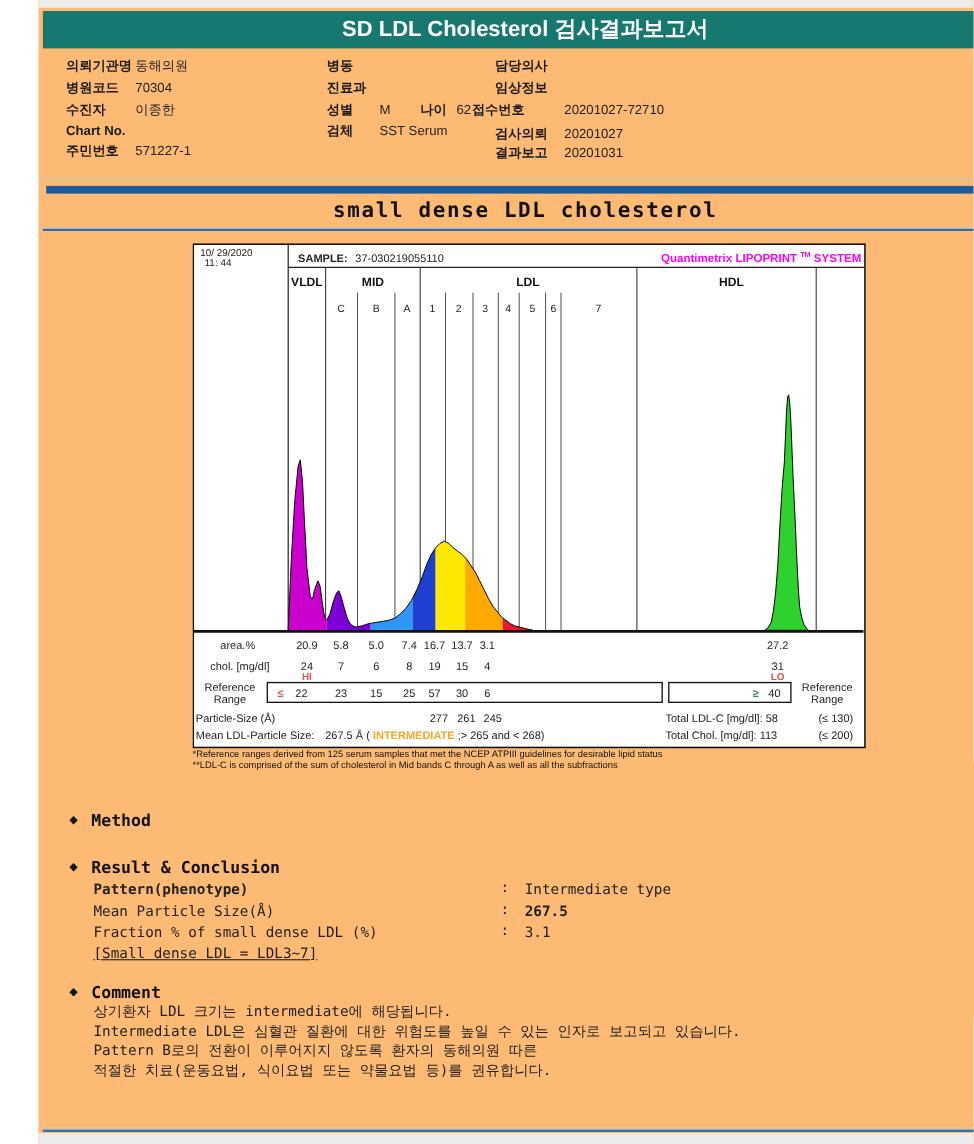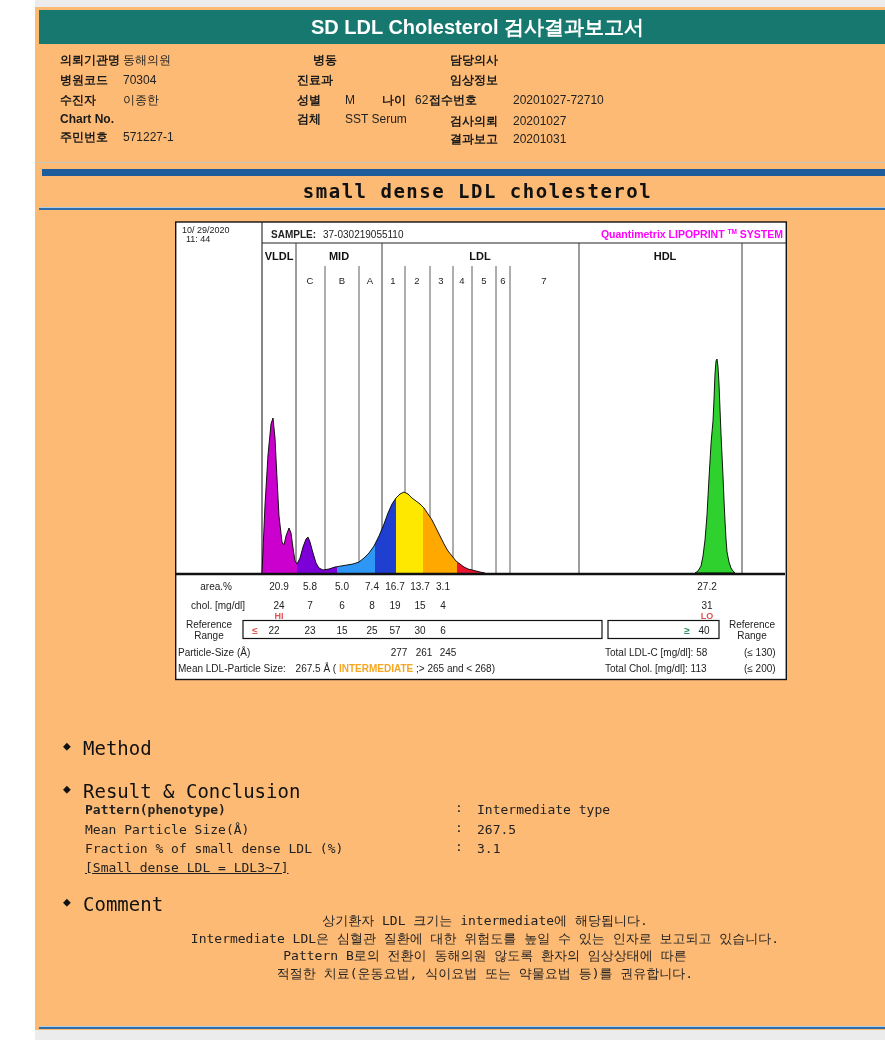--- a/index.html
+++ b/index.html
@@ -13,21 +13,21 @@
   .pi-value{color:#222;font-size:12px;line-height:18px;}
   .hairline{left:0;top:162px;width:885px;height:1px;background:#c4c4c4;}
   .bluebar{left:7px;top:169px;width:871px;height:7px;background:#1f5c9b;}
   .sec-title{left:0;top:180px;width:885px;text-align:center;
              font-family:"DejaVu Sans Mono",monospace;font-weight:bold;font-size:19px;
              letter-spacing:1.5px;color:#111;}
   .thinblue-a{left:4px;top:207px;width:877px;height:1px;background:#afcbe6;}
   .thinblue-b{left:4px;top:208px;width:877px;height:2px;background:#2f6ea9;}
   .footnotes{left:140px;top:681px;width:640px;font-size:8.5px;line-height:9.5px;color:#111;}
   .mono{font-family:"DejaVu Sans Mono",monospace;}
-  .sec-head{font-size:19px;font-weight:normal;color:#111;text-align:right;}
+  .sec-head{font-size:15px;font-weight:bold;color:#111;text-align:right;}
   .diamond{font-size:13px;color:#111;}
   .body-text{font-size:13px;color:#222;}
   .comment-line{font-size:13px;color:#222;line-height:17.5px;}
   .bot-a{left:4px;top:1026px;width:877px;height:1px;background:#afcbe6;}
   .bot-b{left:4px;top:1027px;width:877px;height:2px;background:#2f6ea9;}
   .botstrip{left:0;top:1030px;width:885px;height:10px;background:#ececec;}
   svg text{font-family:"Liberation Sans",sans-serif;}
 </style>
 </head>
 <body>
@@ -45,21 +45,21 @@
     <div class="abs pi-label" style="left:25px;top:51px;">의뢰기관명</div>
     <div class="abs pi-value" style="left:88px;top:51px;">동해의원</div>
     <div class="abs pi-label" style="left:25px;top:71px;">병원코드</div>
     <div class="abs pi-value" style="left:88px;top:71px;text-align:center;">70304</div>
     <div class="abs pi-label" style="left:25px;top:91px;">수진자</div>
     <div class="abs pi-value" style="left:88px;top:91px;">이종한</div>
     <div class="abs pi-label" style="left:25px;top:110px;">Chart No.</div>
     <div class="abs pi-label" style="left:25px;top:128px;">주민번호</div>
     <div class="abs pi-value" style="left:88px;top:128px;">571227-1</div>
 
-    <div class="abs pi-label" style="left:278px;top:51px;">병동</div>
+    <div class="abs pi-label" style="left:262px;top:51px;">병동</div>
     <div class="abs pi-label" style="left:262px;top:71px;">진료과</div>
     <div class="abs pi-label" style="left:262px;top:91px;">성별</div>
     <div class="abs pi-value" style="left:310px;top:91px;">M</div>
     <div class="abs pi-label" style="left:347px;top:91px;">나이</div>
     <div class="abs pi-value" style="left:380px;top:91px;">62</div>
     <div class="abs pi-label" style="left:262px;top:110px;">검체</div>
     <div class="abs pi-value" style="left:310px;top:110px;">SST Serum</div>
 
     <div class="abs pi-label" style="left:415px;top:51px;">담당의사</div>
     <div class="abs pi-label" style="left:415px;top:71px;">임상정보</div>
@@ -203,48 +203,50 @@
       <tspan>Mean LDL-Particle Size:</tspan>
       <tspan dx="7">267.5 Å (</tspan>
       <tspan fill="#f5a623" font-weight="bold">INTERMEDIATE</tspan>
       <tspan>;&gt; 265 and &lt; 268)</tspan>
     </text>
     <text x="570" y="671.5" font-size="10" fill="#222">Total Chol. [mg/dl]: 113</text>
     <text x="709" y="671.5" font-size="10" fill="#222">(≤ 200)</text>
   </svg>
 
   <div class="abs footnotes">
+    <div>*Reference ranges derived from 125 serum samples that met the NCEP ATPIII guidelines for desirable lipid status</div>
+    <div>**LDL-C is comprised of the sum of cholesterol in Mid bands C through A as well as all the subfractions</div>
   </div>
 
   <div class="abs mono diamond" style="left:28px;top:738px;">◆</div>
   <div class="abs mono sec-head" style="left:48px;top:737px;">Method</div>
 
   <div class="abs mono diamond" style="left:28px;top:781px;">◆</div>
   <div class="abs mono sec-head" style="left:48px;top:780px;">Result &amp; Conclusion</div>
 
   <div class="abs mono body-text" style="left:50px;top:802px;font-weight:bold;">Pattern(phenotype)</div>
   <div class="abs mono body-text" style="left:420px;top:800px;">:</div>
   <div class="abs mono body-text" style="left:442px;top:802px;">Intermediate type</div>
 
   <div class="abs mono body-text" style="left:50px;top:822px;">Mean Particle Size(Å)</div>
   <div class="abs mono body-text" style="left:420px;top:820px;">:</div>
-  <div class="abs mono body-text" style="left:442px;top:822px;">267.5</div>
+  <div class="abs mono body-text" style="left:442px;top:822px;font-weight:bold;">267.5</div>
 
   <div class="abs mono body-text" style="left:50px;top:841px;">Fraction % of small dense LDL (%)</div>
   <div class="abs mono body-text" style="left:420px;top:839px;">:</div>
   <div class="abs mono body-text" style="left:442px;top:841px;">3.1</div>
 
   <div class="abs mono body-text" style="left:50px;top:860px;text-decoration:underline;">[Small dense LDL = LDL3~7]</div>
 
   <div class="abs mono diamond" style="left:28px;top:894px;">◆</div>
   <div class="abs mono sec-head" style="left:48px;top:893px;">Comment</div>
-  <div class="abs mono" style="left:50px;top:912px;width:800px;text-align:center;">
+  <div class="abs mono" style="left:50px;top:912px;width:800px;">
     <div class="comment-line">상기환자 LDL 크기는 intermediate에 해당됩니다.</div>
     <div class="comment-line">Intermediate LDL은 심혈관 질환에 대한 위험도를 높일 수 있는 인자로 보고되고 있습니다.</div>
-    <div class="comment-line">Pattern B로의 전환이 동해의원 않도록 환자의 임상상태에 따른</div>
+    <div class="comment-line">Pattern B로의 전환이 이루어지지 않도록 환자의 동해의원 따른</div>
     <div class="comment-line">적절한 치료(운동요법, 식이요법 또는 약물요법 등)를 권유합니다.</div>
   </div>
 
   <div class="abs bot-a"></div>
   <div class="abs bot-b"></div>
   <div class="abs botstrip"></div>
 
 </div>
 
 </body></html>

